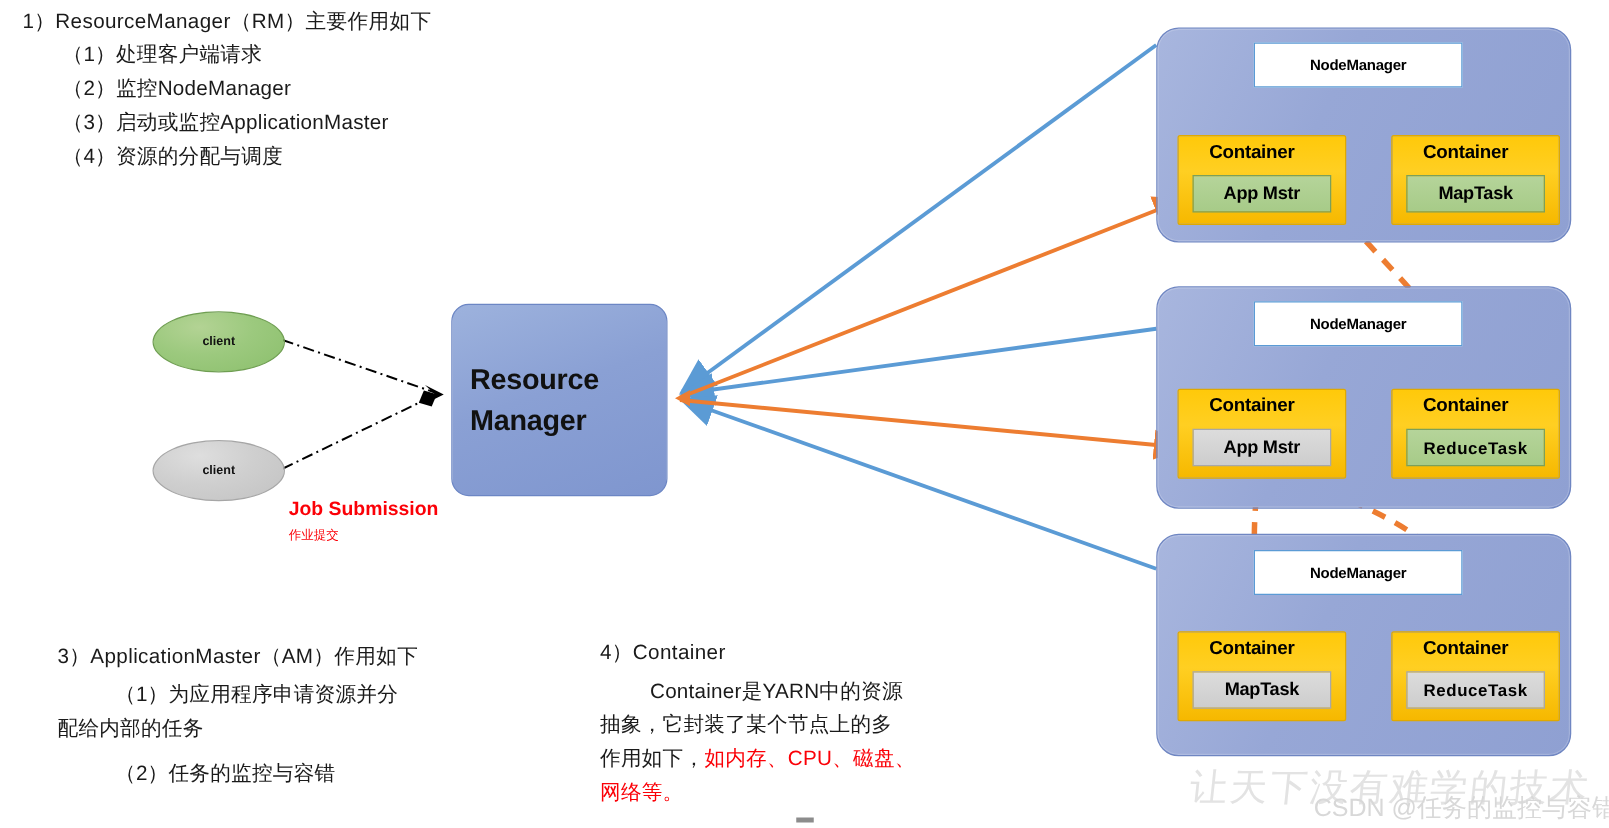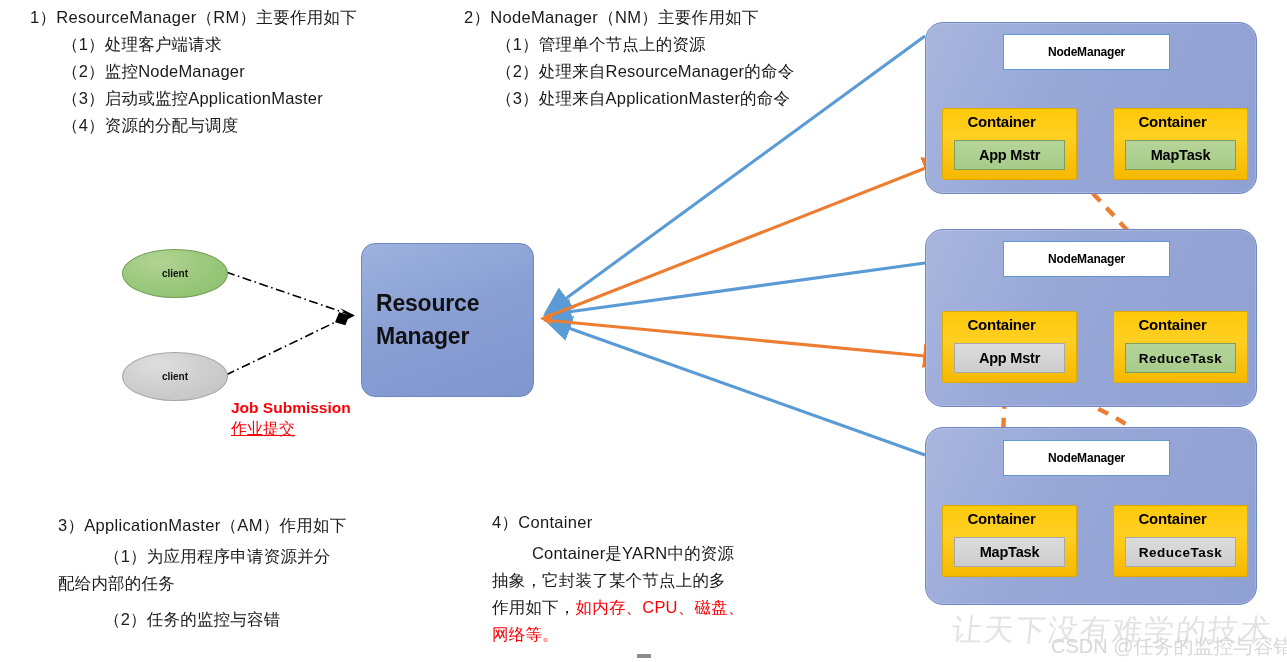--- a/index.html
+++ b/index.html
@@ -6,21 +6,21 @@
   body{
     width:1287px;height:662px;
     background:#ffffff;
     font-family:"Liberation Sans","DejaVu Sans",sans-serif;
     position:relative;overflow:hidden;
     color:#000;
   }
   .stage{position:absolute;left:0;top:0;width:1287px;height:662px;}
 
   
-  .txtblock{position:absolute;white-space:nowrap;margin-left:12px;}
+  .txtblock{position:absolute;white-space:nowrap;}
   .tline{font-size:16.5px;line-height:27px;color:#1a1a1a;letter-spacing:.2px;}
   .tline.head{letter-spacing:.3px;}
   .indent1{padding-left:32px;}
   .indent2{padding-left:46px;}
 
   
   svg.overlay{position:absolute;left:0;top:0;width:1287px;height:662px;pointer-events:none;}
 
   
   .ellipse{
@@ -45,21 +45,21 @@
   #rm-box .rmtxt{
     padding-left:14px;font-size:23px;font-weight:700;color:#111;
     line-height:33px;letter-spacing:-.2px;
   }
 
   #job-submission{
     position:absolute;left:231px;top:398px;width:200px;
     color:#fb0007;
   }
   #job-submission .en{font-size:15.5px;font-weight:700;line-height:20px;}
-  #job-submission .cn{font-size:16px;line-height:22px;text-decoration:underline;}
+  #job-submission .cn{font-size:10px;line-height:22px;}
 
   
   .nodepanel{
     position:absolute;width:330px;border-radius:18px;
     background:linear-gradient(115deg,#a8b6de 0%,#97a7d6 40%,#8fa0d2 100%);
     border:1px solid #6f86c2;
     box-shadow:inset 0 0 0 1px rgba(255,255,255,.18);
   }
   #panel-1{left:925px;top:22px;height:170px;}
   #panel-2{left:925px;top:229px;height:176px;}
@@ -120,26 +120,20 @@
 <div class="stage">
 
   <div class="txtblock" id="text-rm" style="left:18px;top:4px;">
     <div class="tline head">1）ResourceManager（RM）主要作用如下</div>
     <div class="tline indent1">（1）处理客户端请求</div>
     <div class="tline indent1">（2）监控NodeManager</div>
     <div class="tline indent1">（3）启动或监控ApplicationMaster</div>
     <div class="tline indent1">（4）资源的分配与调度</div>
   </div>
 
-  <div class="txtblock" id="text-nm" style="left:452px;top:4px;">
-    <div class="tline head">2）NodeManager（NM）主要作用如下</div>
-    <div class="tline indent1">（1）管理单个节点上的资源</div>
-    <div class="tline indent1">（2）处理来自ResourceManager的命令</div>
-    <div class="tline indent1">（3）处理来自ApplicationMaster的命令</div>
-  </div>
 
   <div class="txtblock" id="text-am" style="left:46px;top:512px;">
     <div class="tline head">3）ApplicationMaster（AM）作用如下</div>
     <div class="tline indent2" style="padding-top:4px;">（1）为应用程序申请资源并分</div>
     <div class="tline" style="padding-left:0px;">配给内部的任务</div>
     <div class="tline indent2" style="padding-top:9px;">（2）任务的监控与容错</div>
   </div>
 
   <div class="txtblock" id="text-container" style="left:480px;top:509px;">
     <div class="tline head">4）Container</div>

